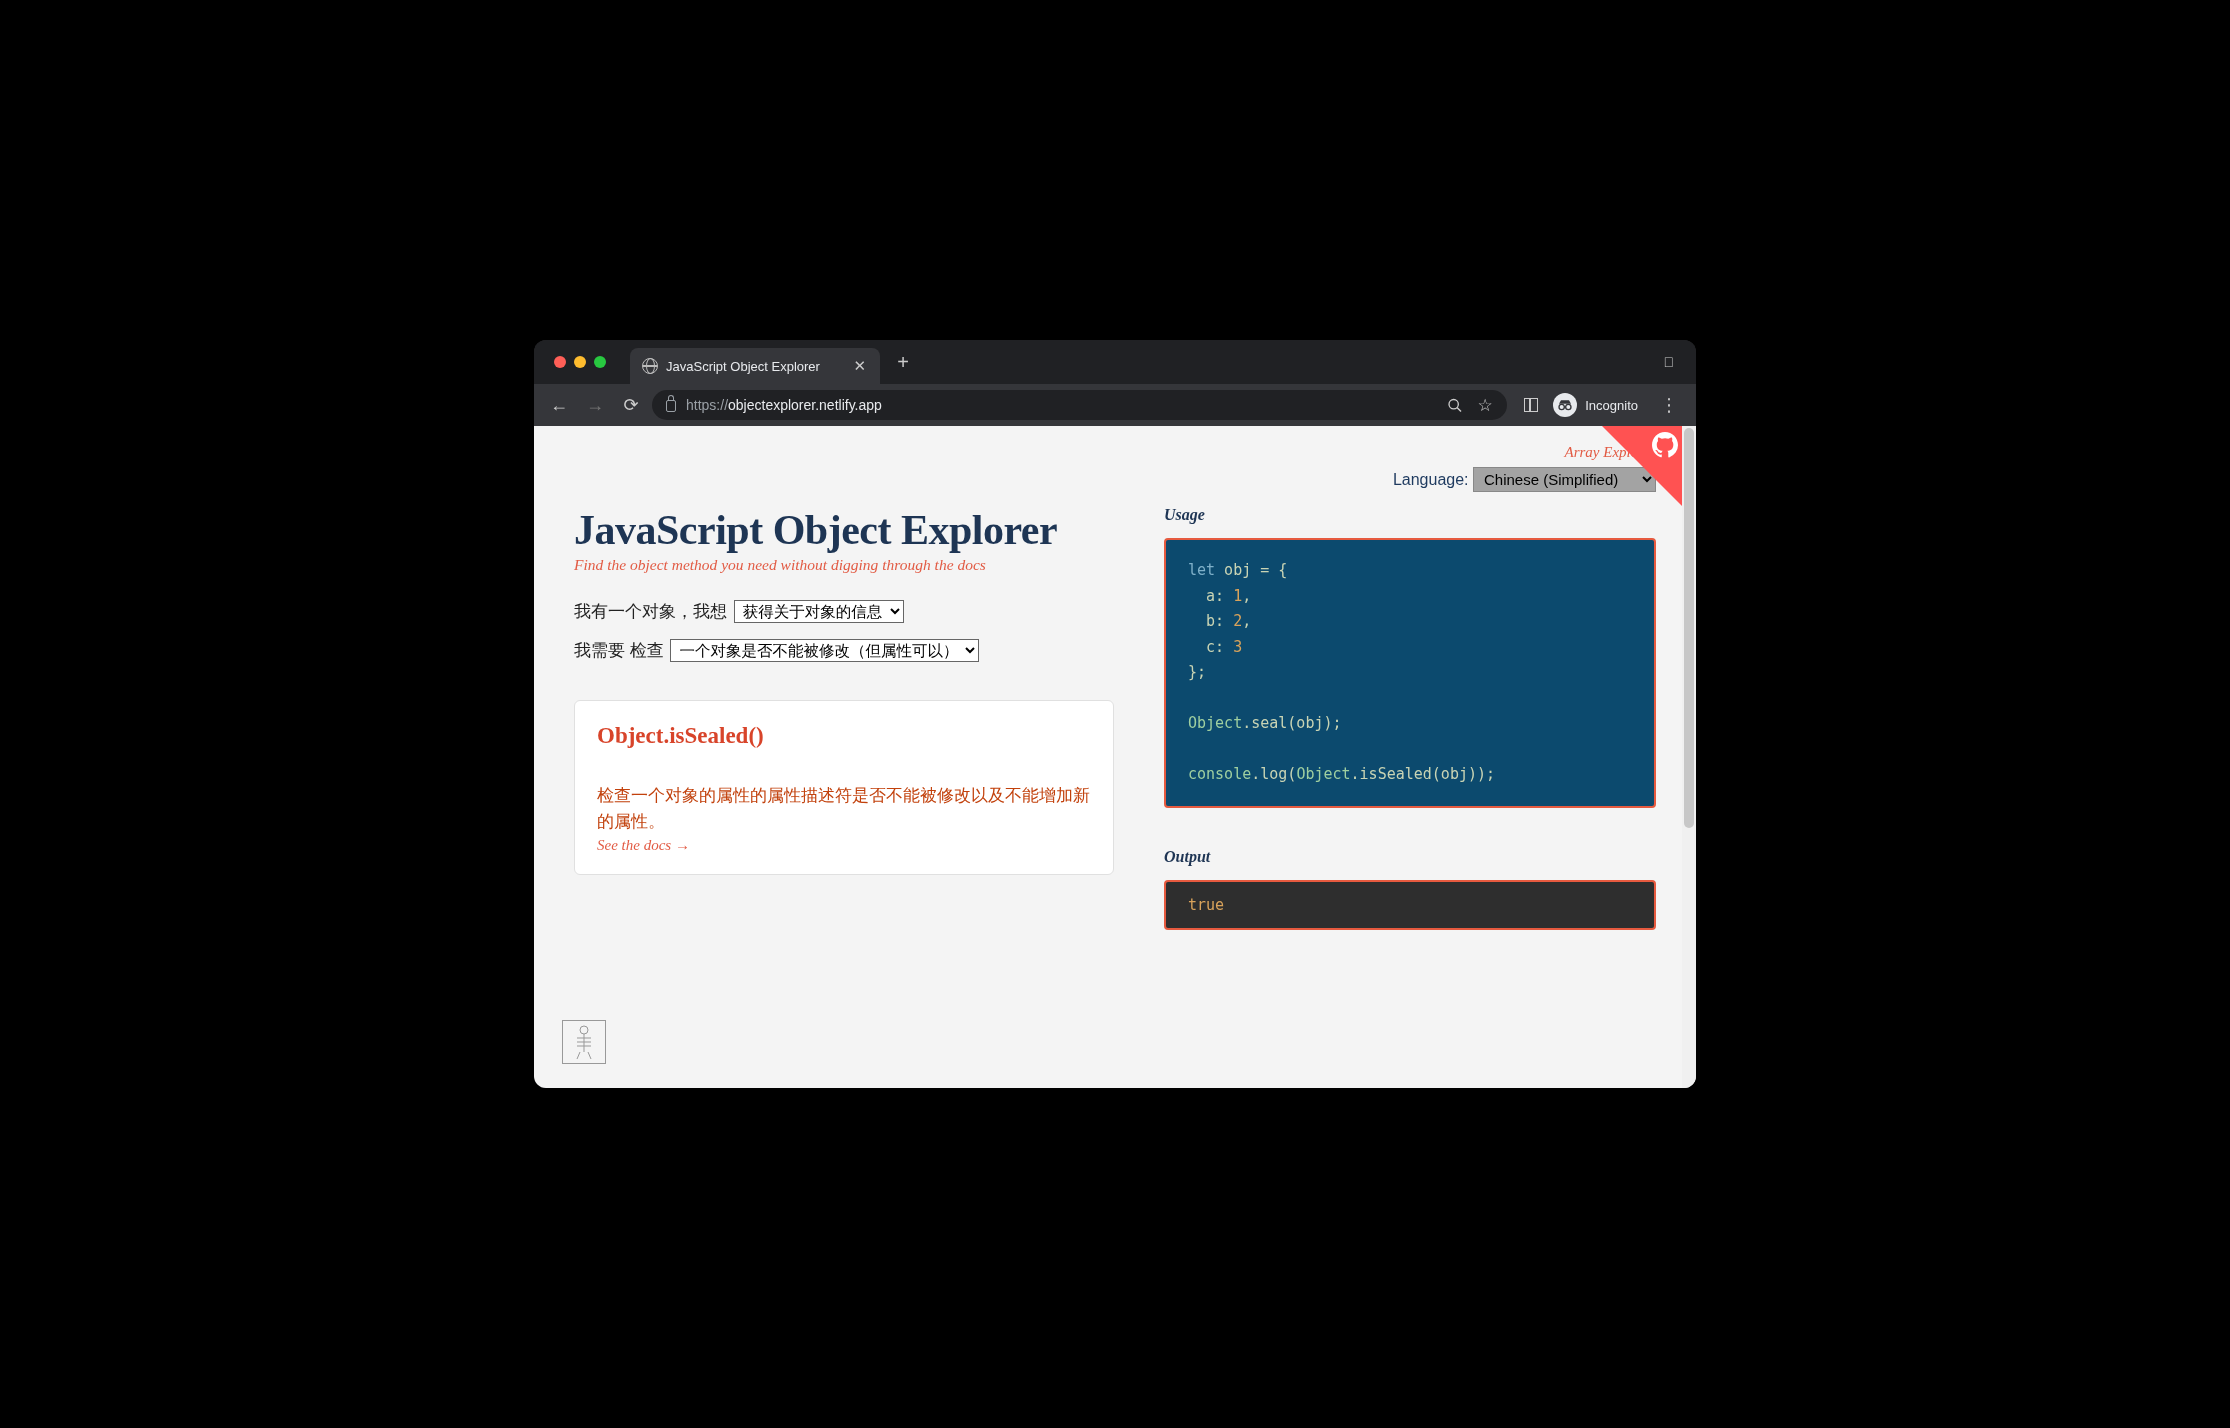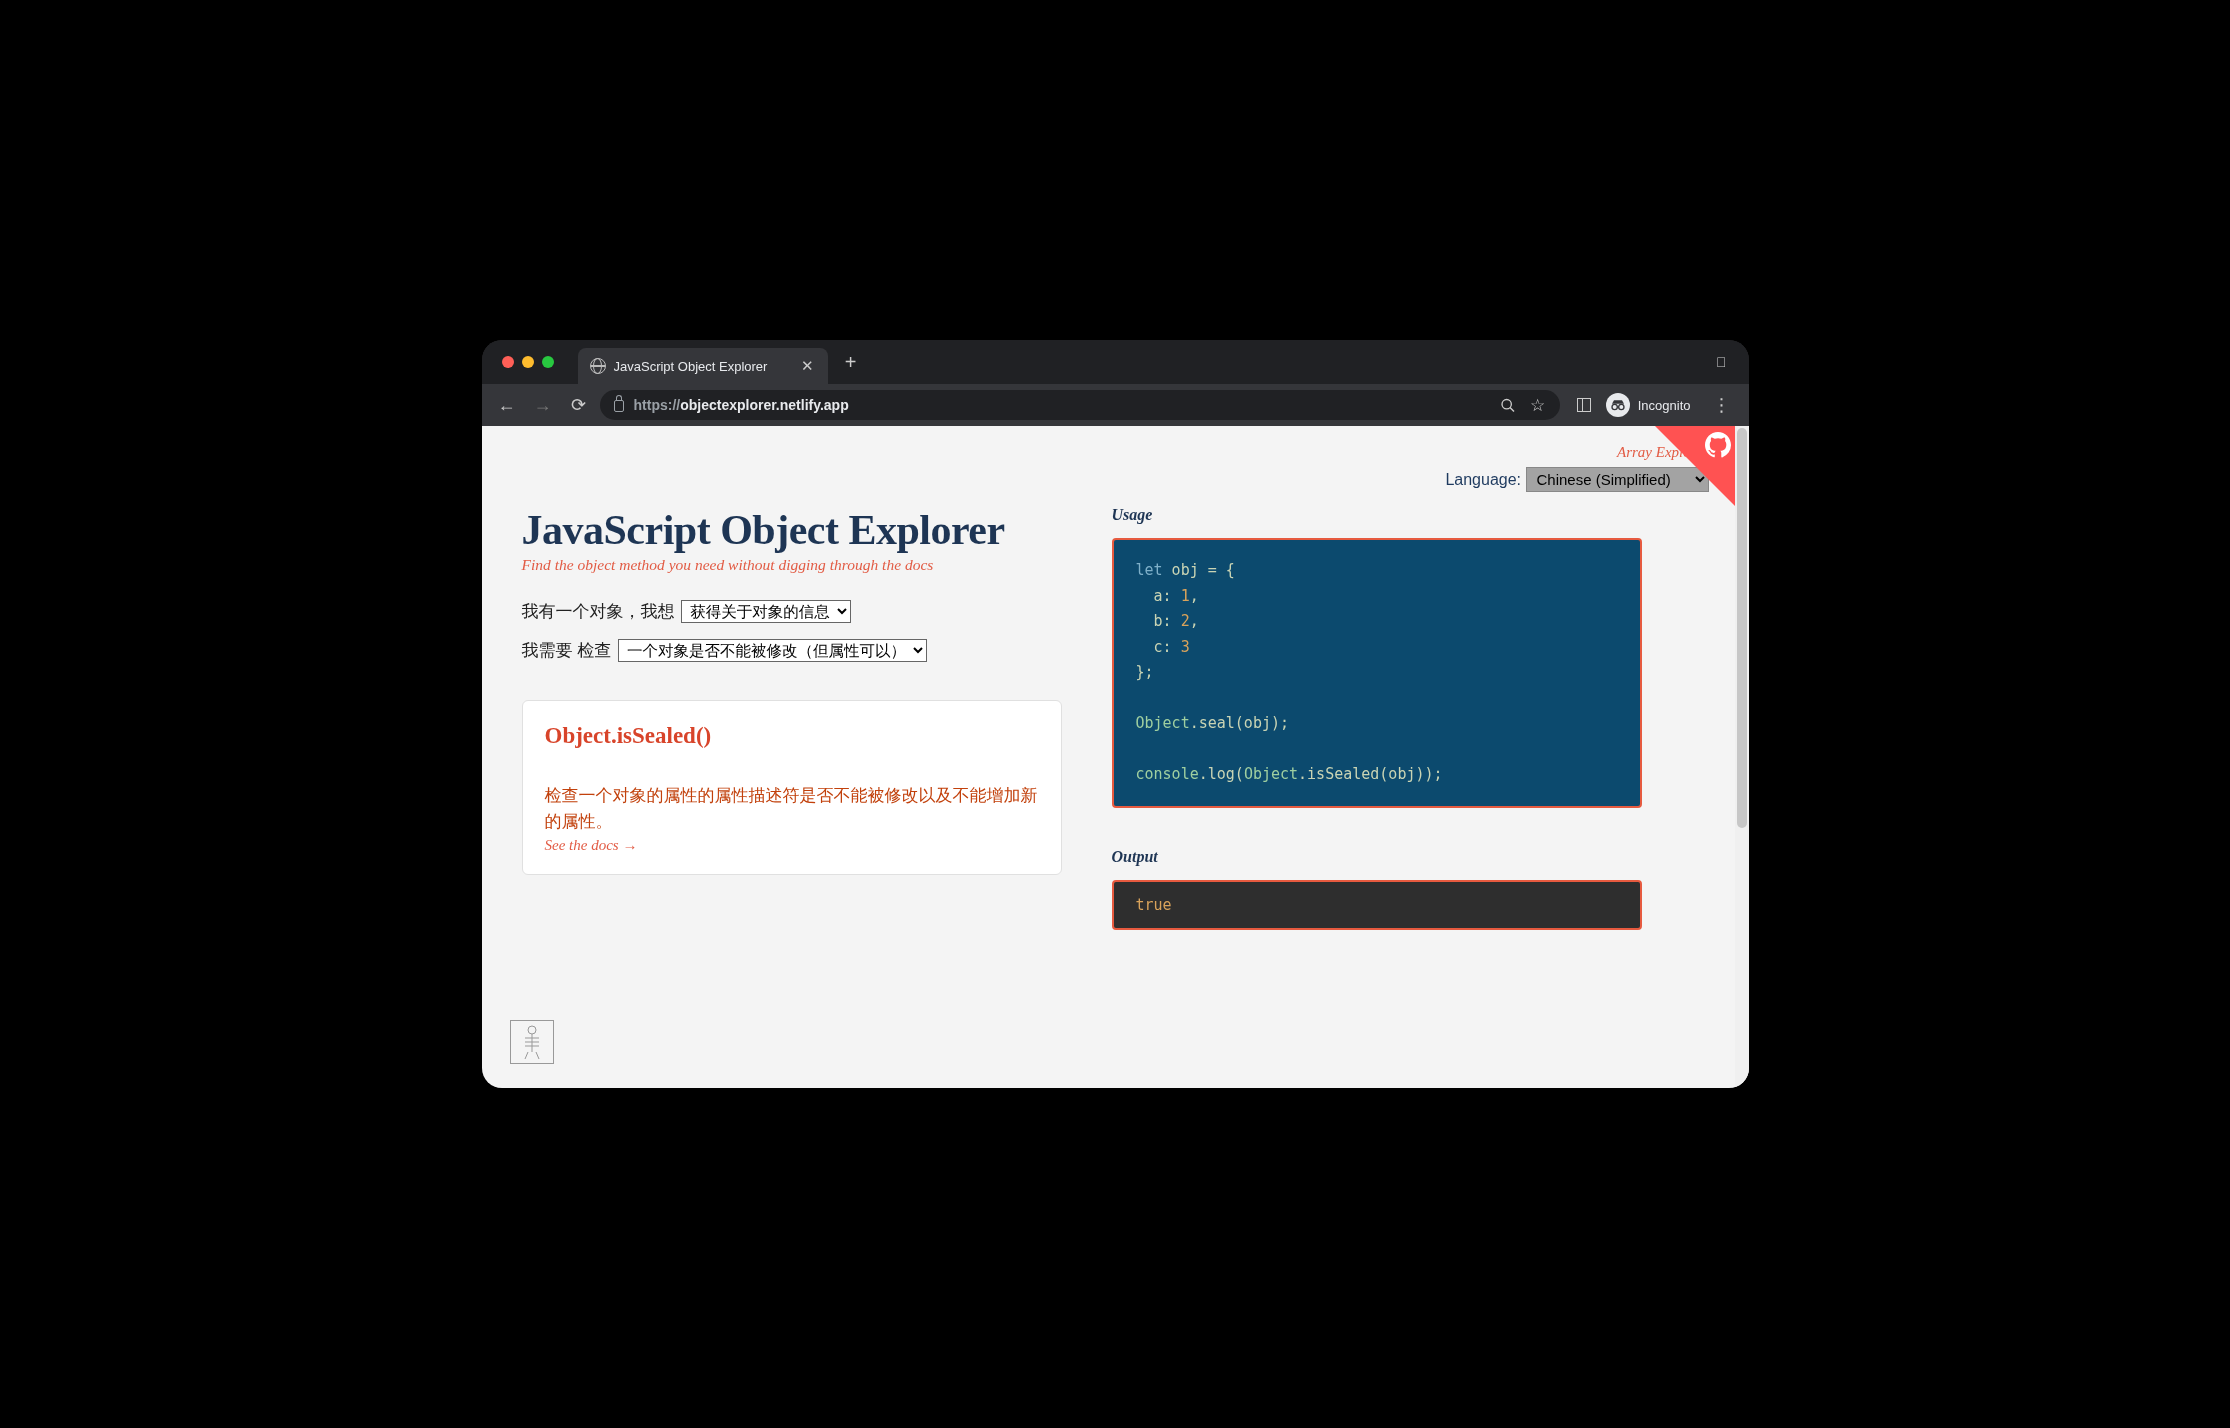--- a/index.html
+++ b/index.html
@@ -5,24 +5,24 @@
   * { box-sizing: border-box; margin: 0; padding: 0; }
   html, body { height: 100%; }
   body {
     background: #000;
     font-family: -apple-system, BlinkMacSystemFont, "Segoe UI", Helvetica, Arial, sans-serif;
     display: flex;
     align-items: center;
     justify-content: center;
   }
   .browser-window {
-    width: 1267px;
+    width: 1162px;
     height: 748px;
     background: #2a2a2d;
-    border-radius: 20px;
+    border-radius: 12px;
     overflow: hidden;
     box-shadow: 0 20px 60px rgba(0,0,0,0.6);
     display: flex;
     flex-direction: column;
     position: relative;
   }
   
   .tab-strip {
     height: 44px;
     background: #202124;
@@ -93,21 +93,21 @@
     color:#9aa0a6; font-size:14px;
   }
   .lock-icon {
     width:10px;height:12px;border:1.5px solid #9aa0a6;border-radius:2px;
     position:relative;top:1px;
   }
   .lock-icon::before{
     content:"";position:absolute;top:-6px;left:1px;width:4px;height:5px;
     border:1.5px solid #9aa0a6;border-bottom:none;border-radius:4px 4px 0 0;
   }
-  .addr-text { flex:1; white-space:nowrap; overflow:hidden;font-weight:bold; }
+  .addr-text { flex:1; white-space:nowrap; overflow:hidden; }
   .addr-text .host { color:#e8eaed; }
   .addr-right { display:flex; gap:14px; align-items:center; color:#ccc; }
   .icon-sm { width:16px;height:16px; display:inline-flex;align-items:center;justify-content:center; }
   .star-icon { font-size:17px; }
   .zoom-icon svg { width:17px;height:17px; }
   .panel-icon { width:14px;height:14px;border:1.5px solid #ccc;position:relative; }
   .panel-icon::before{content:"";position:absolute;left:4px;top:0;bottom:0;width:1.5px;background:#ccc;}
   .incognito {
     display:flex;align-items:center;gap:8px;color:#e8eaed;font-size:13px;
     padding:2px 8px 2px 2px; cursor:pointer;

